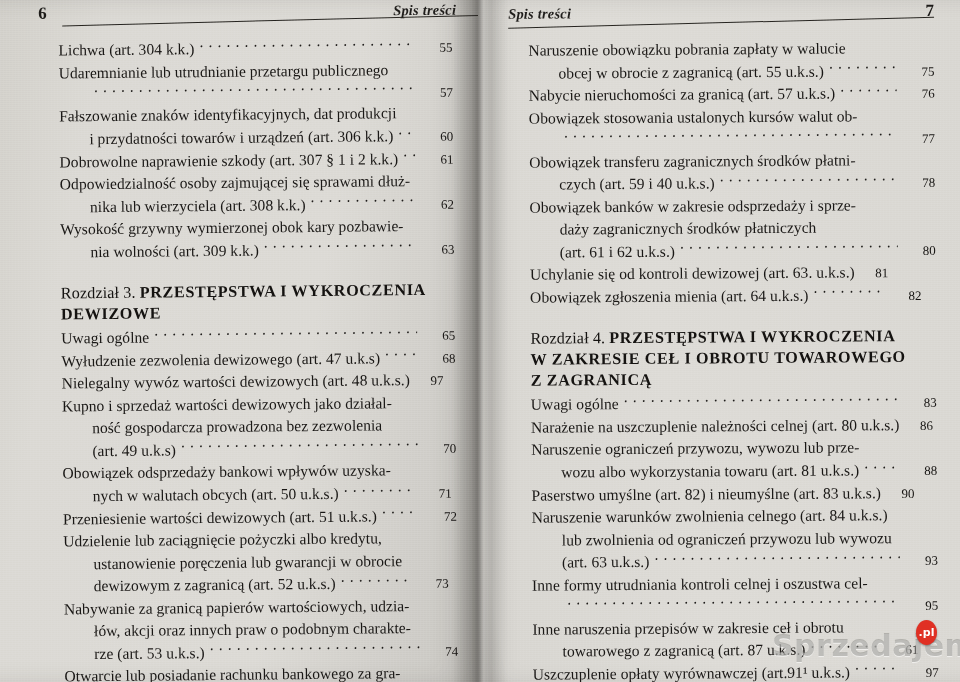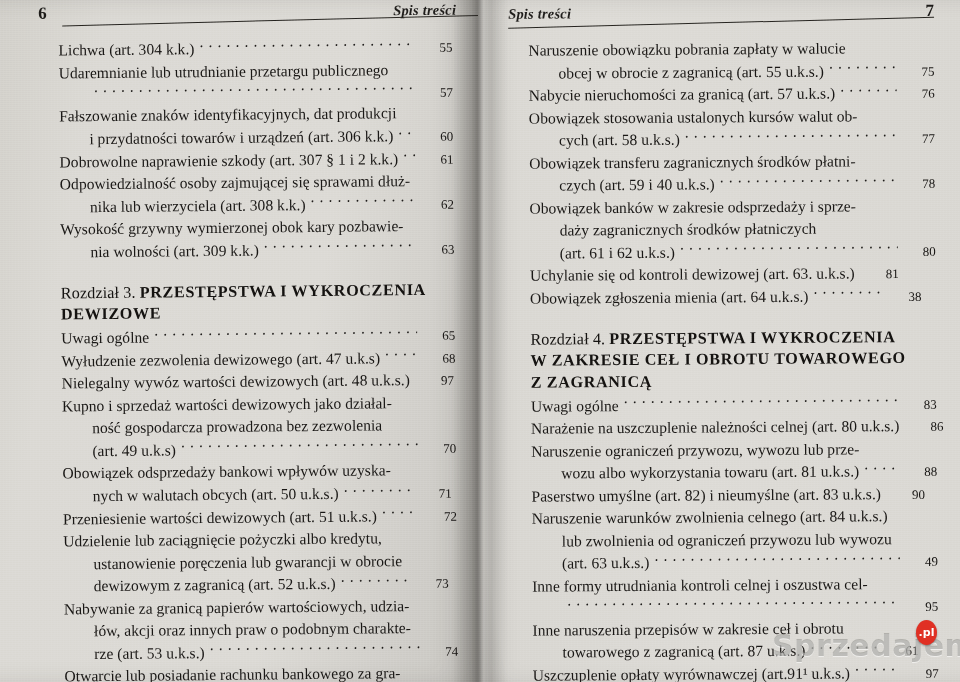--- a/index.html
+++ b/index.html
@@ -75,21 +75,21 @@
     margin:0 4px 0 5px;position:relative;
   }
   .entry .leader::before{
     content:". . . . . . . . . . . . . . . . . . . . . . . . . . . . . . . . . . . . . . . . . . . . . . . . .";
     position:absolute;left:0;bottom:.06em;letter-spacing:.6px;color:#1d1b19;
     font-size:15.6px;
   }
   .entry .pg{
     flex:0 0 auto;text-align:right;font-size:13px;color:#151311;font-weight:400;
   }
-  .entry.noleader .pg{margin-left:10px;}
+  .entry.noleader .pg{margin-left:10px;text-align:center;}
   .ind0{padding-left:0;}
   .ind1{padding-left:30px;}
   
   .chapter{
     font-size:16.2px;color:#141210;margin-top:20px;
     line-height:1.30;letter-spacing:.1px;
   }
   .chapter .pre{font-weight:400;}
   .chapter .bold{font-weight:700;letter-spacing:.6px;}
   
@@ -266,21 +266,20 @@
           </div>
           <div class="entry ind0">
             <span class="txt">Nabycie nieruchomości za granicą  (art. 57 u.k.s.)</span>
             <span class="leader" style="max-width: 70px;"></span>
             <span class="pg pgw">76</span>
           </div>
           <div class="entry ind0">
             <span class="txt">Obowiązek stosowania ustalonych kursów walut ob-</span>
           </div>
           <div class="entry ind1">
-            <span class="txt">cych  (art. 58 u.k.s.)</span>
             <span class="leader"></span>
             <span class="pg pgw">77</span>
           </div>
           <div class="entry ind0">
             <span class="txt">Obowiązek transferu zagranicznych środków płatni-</span>
           </div>
           <div class="entry ind1">
             <span class="txt">czych  (art. 59 i 40 u.k.s.)</span>
             <span class="leader"></span>
             <span class="pg pgw">78</span>
@@ -296,21 +295,21 @@
             <span class="leader"></span>
             <span class="pg pgw">80</span>
           </div>
           <div class="entry ind0 noleader">
             <span class="txt">Uchylanie się od kontroli dewizowej  (art. 63. u.k.s.)</span>
             <span class="pg pgw">81</span>
           </div>
           <div class="entry ind0">
             <span class="txt">Obowiązek zgłoszenia mienia  (art. 64 u.k.s.)</span>
             <span class="leader" style="max-width: 70px;"></span>
-            <span class="pg pgw">38</span>
+            <span class="pg pgw">82</span>
           </div>
           <div class="chapter">
             <div><span class="pre">Rozdział 4.&nbsp;</span><span class="bold">PRZESTĘPSTWA  I  WYKROCZENIA</span></div>
             <div class="bold">W ZAKRESIE CEŁ I OBROTU TOWAROWEGO</div>
             <div class="bold">Z ZAGRANICĄ</div>
           </div>
           <div style="height: 2px;"></div>
           <div class="entry ind0">
             <span class="txt">Uwagi ogólne</span>
             <span class="leader"></span>
@@ -334,21 +333,21 @@
           </div>
           <div class="entry ind0">
             <span class="txt">Naruszenie warunków zwolnienia celnego (art. 84 u.k.s.)</span>
           </div>
           <div class="entry ind1">
             <span class="txt">lub zwolnienia od ograniczeń przywozu lub wywozu</span>
           </div>
           <div class="entry ind1">
             <span class="txt">(art. 63 u.k.s.)</span>
             <span class="leader"></span>
-            <span class="pg pgw">49</span>
+            <span class="pg pgw">93</span>
           </div>
           <div class="entry ind0">
             <span class="txt">Inne formy utrudniania kontroli celnej i oszustwa cel-</span>
           </div>
           <div class="entry ind1">
             <span class="leader"></span>
             <span class="pg pgw">95</span>
           </div>
           <div class="entry ind0">
             <span class="txt">Inne naruszenia przepisów w zakresie ceł i obrotu</span>

